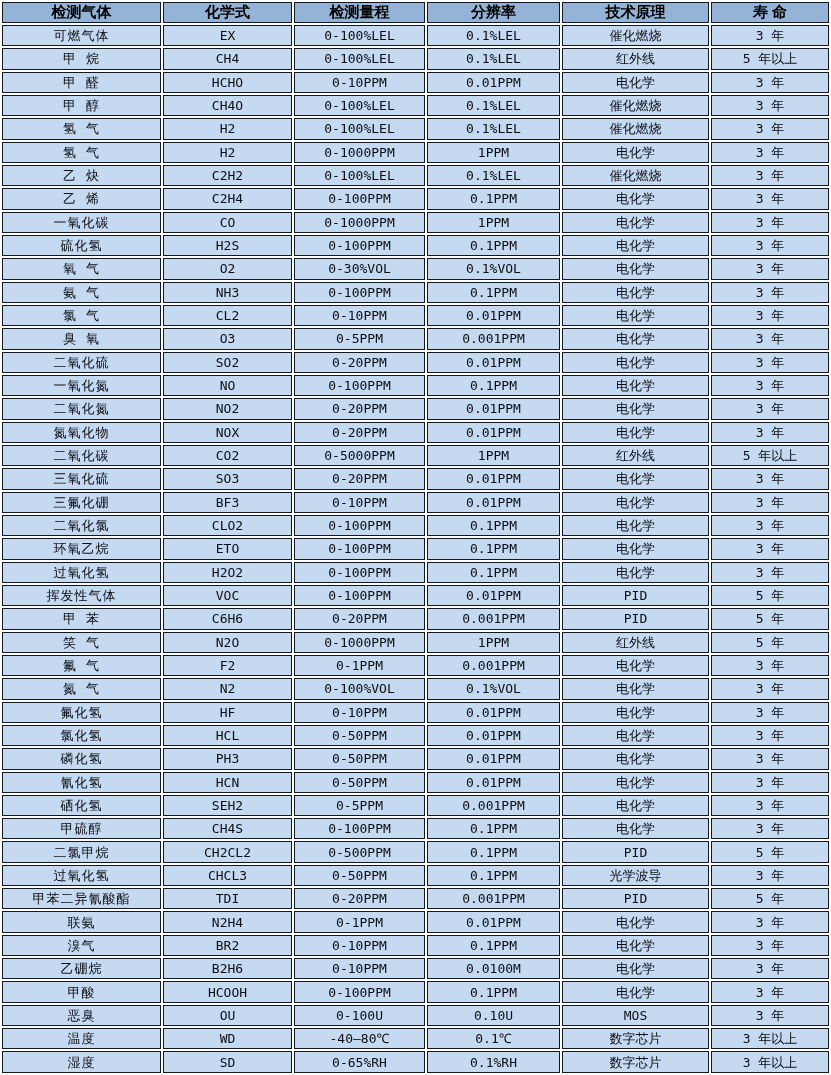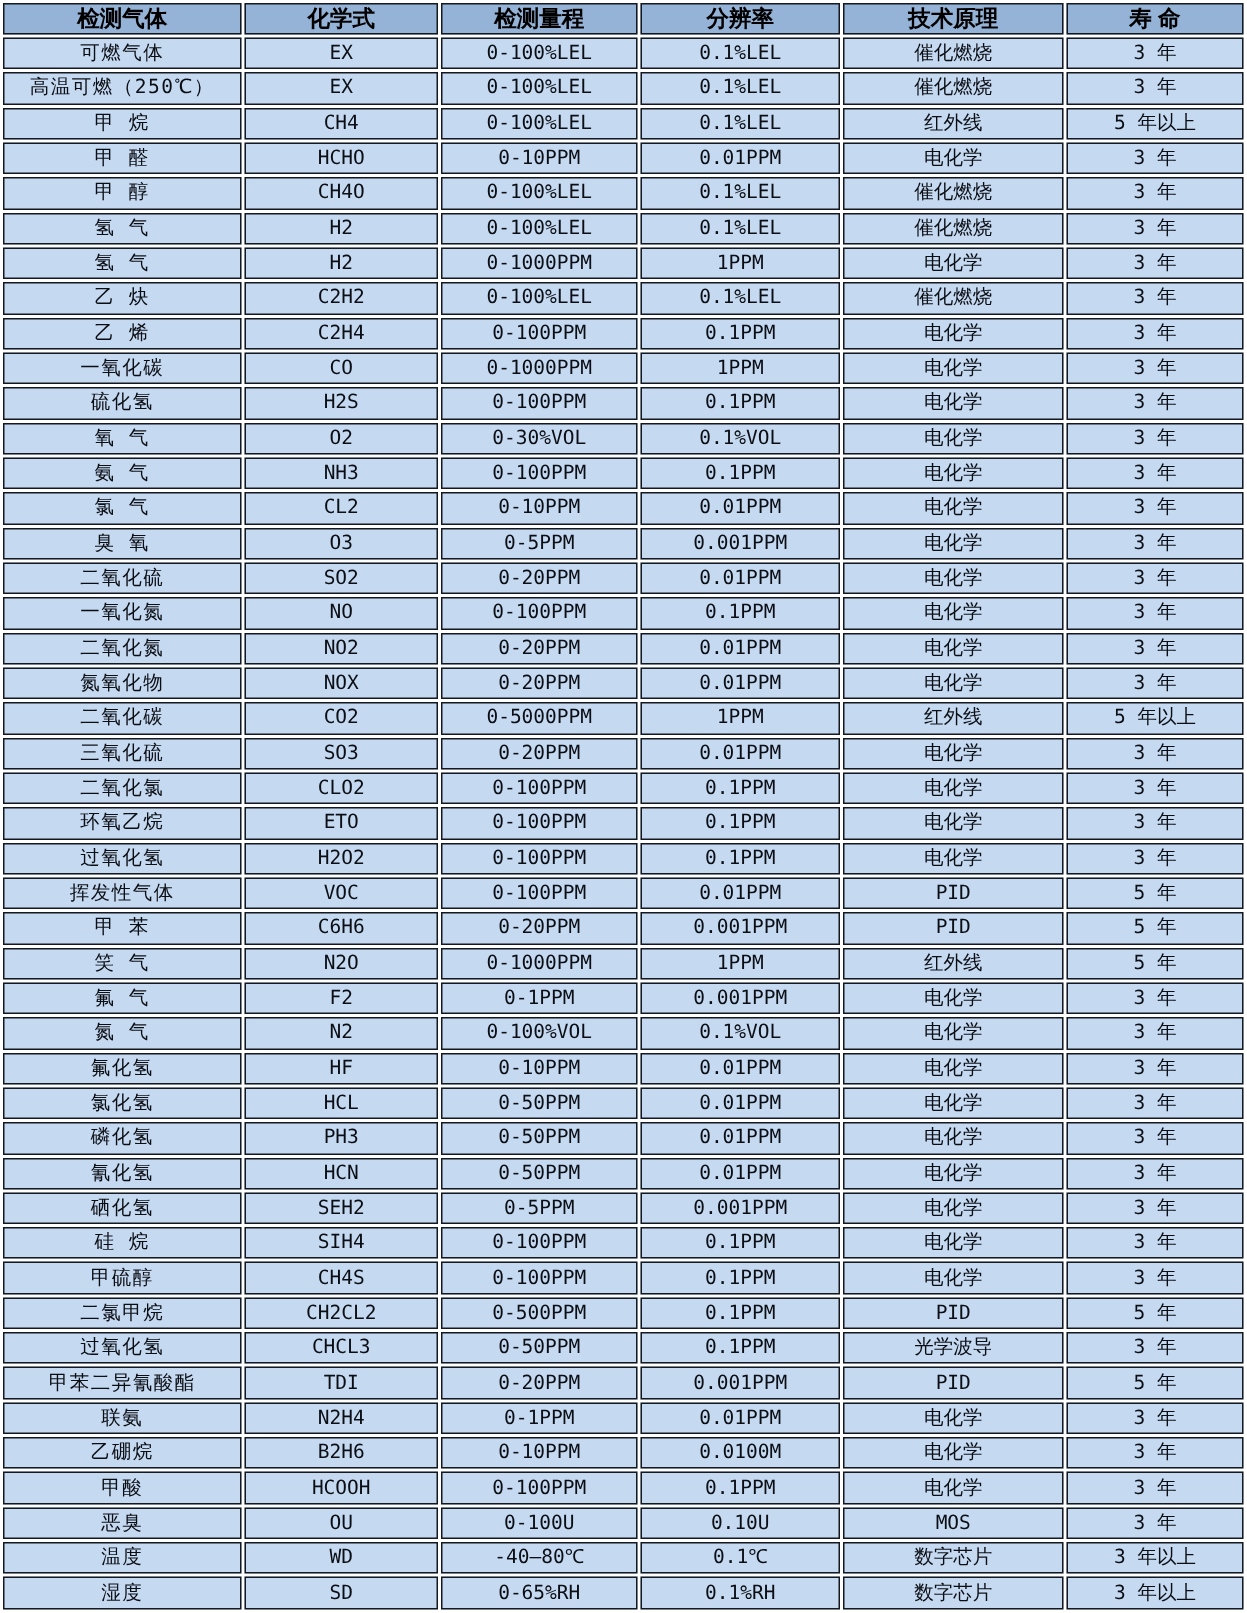--- a/index.html
+++ b/index.html
@@ -74,28 +74,20 @@
     <tbody>
         <tr>
           <td class="gas">可燃气体</td>
           <td>EX</td>
           <td>0-100%LEL</td>
           <td>0.1%LEL</td>
           <td>催化燃烧</td>
           <td>3 年</td>
         </tr>
         <tr>
-          <td class="gas">高温可燃（250℃）</td>
-          <td>EX</td>
-          <td>0-100%LEL</td>
-          <td>0.1%LEL</td>
-          <td>催化燃烧</td>
-          <td>3 年</td>
-        </tr>
-        <tr>
           <td class="gas">甲 烷</td>
           <td>CH4</td>
           <td>0-100%LEL</td>
           <td>0.1%LEL</td>
           <td>红外线</td>
           <td>5 年以上</td>
         </tr>
         <tr>
           <td class="gas">甲 醛</td>
           <td>HCHO</td>
@@ -234,20 +226,28 @@
         </tr>
         <tr>
           <td class="gas">三氧化硫</td>
           <td>SO3</td>
           <td>0-20PPM</td>
           <td>0.01PPM</td>
           <td>电化学</td>
           <td>3 年</td>
         </tr>
         <tr>
+          <td class="gas">三氟化硼</td>
+          <td>BF3</td>
+          <td>0-10PPM</td>
+          <td>0.01PPM</td>
+          <td>电化学</td>
+          <td>3 年</td>
+        </tr>
+        <tr>
           <td class="gas">二氧化氯</td>
           <td>CLO2</td>
           <td>0-100PPM</td>
           <td>0.1PPM</td>
           <td>电化学</td>
           <td>3 年</td>
         </tr>
         <tr>
           <td class="gas">环氧乙烷</td>
           <td>ETO</td>
@@ -338,28 +338,20 @@
         </tr>
         <tr>
           <td class="gas">硒化氢</td>
           <td>SEH2</td>
           <td>0-5PPM</td>
           <td>0.001PPM</td>
           <td>电化学</td>
           <td>3 年</td>
         </tr>
         <tr>
-          <td class="gas">硅 烷</td>
-          <td>SIH4</td>
-          <td>0-100PPM</td>
-          <td>0.1PPM</td>
-          <td>电化学</td>
-          <td>3 年</td>
-        </tr>
-        <tr>
           <td class="gas">甲硫醇</td>
           <td>CH4S</td>
           <td>0-100PPM</td>
           <td>0.1PPM</td>
           <td>电化学</td>
           <td>3 年</td>
         </tr>
         <tr>
           <td class="gas">二氯甲烷</td>
           <td>CH2CL2</td>
@@ -382,20 +374,28 @@
           <td>0-20PPM</td>
           <td>0.001PPM</td>
           <td>PID</td>
           <td>5 年</td>
         </tr>
         <tr>
           <td class="gas">联氨</td>
           <td>N2H4</td>
           <td>0-1PPM</td>
           <td>0.01PPM</td>
+          <td>电化学</td>
+          <td>3 年</td>
+        </tr>
+        <tr>
+          <td class="gas">溴气</td>
+          <td>BR2</td>
+          <td>0-10PPM</td>
+          <td>0.1PPM</td>
           <td>电化学</td>
           <td>3 年</td>
         </tr>
         <tr>
           <td class="gas">乙硼烷</td>
           <td>B2H6</td>
           <td>0-10PPM</td>
           <td>0.0100M</td>
           <td>电化学</td>
           <td>3 年</td>

